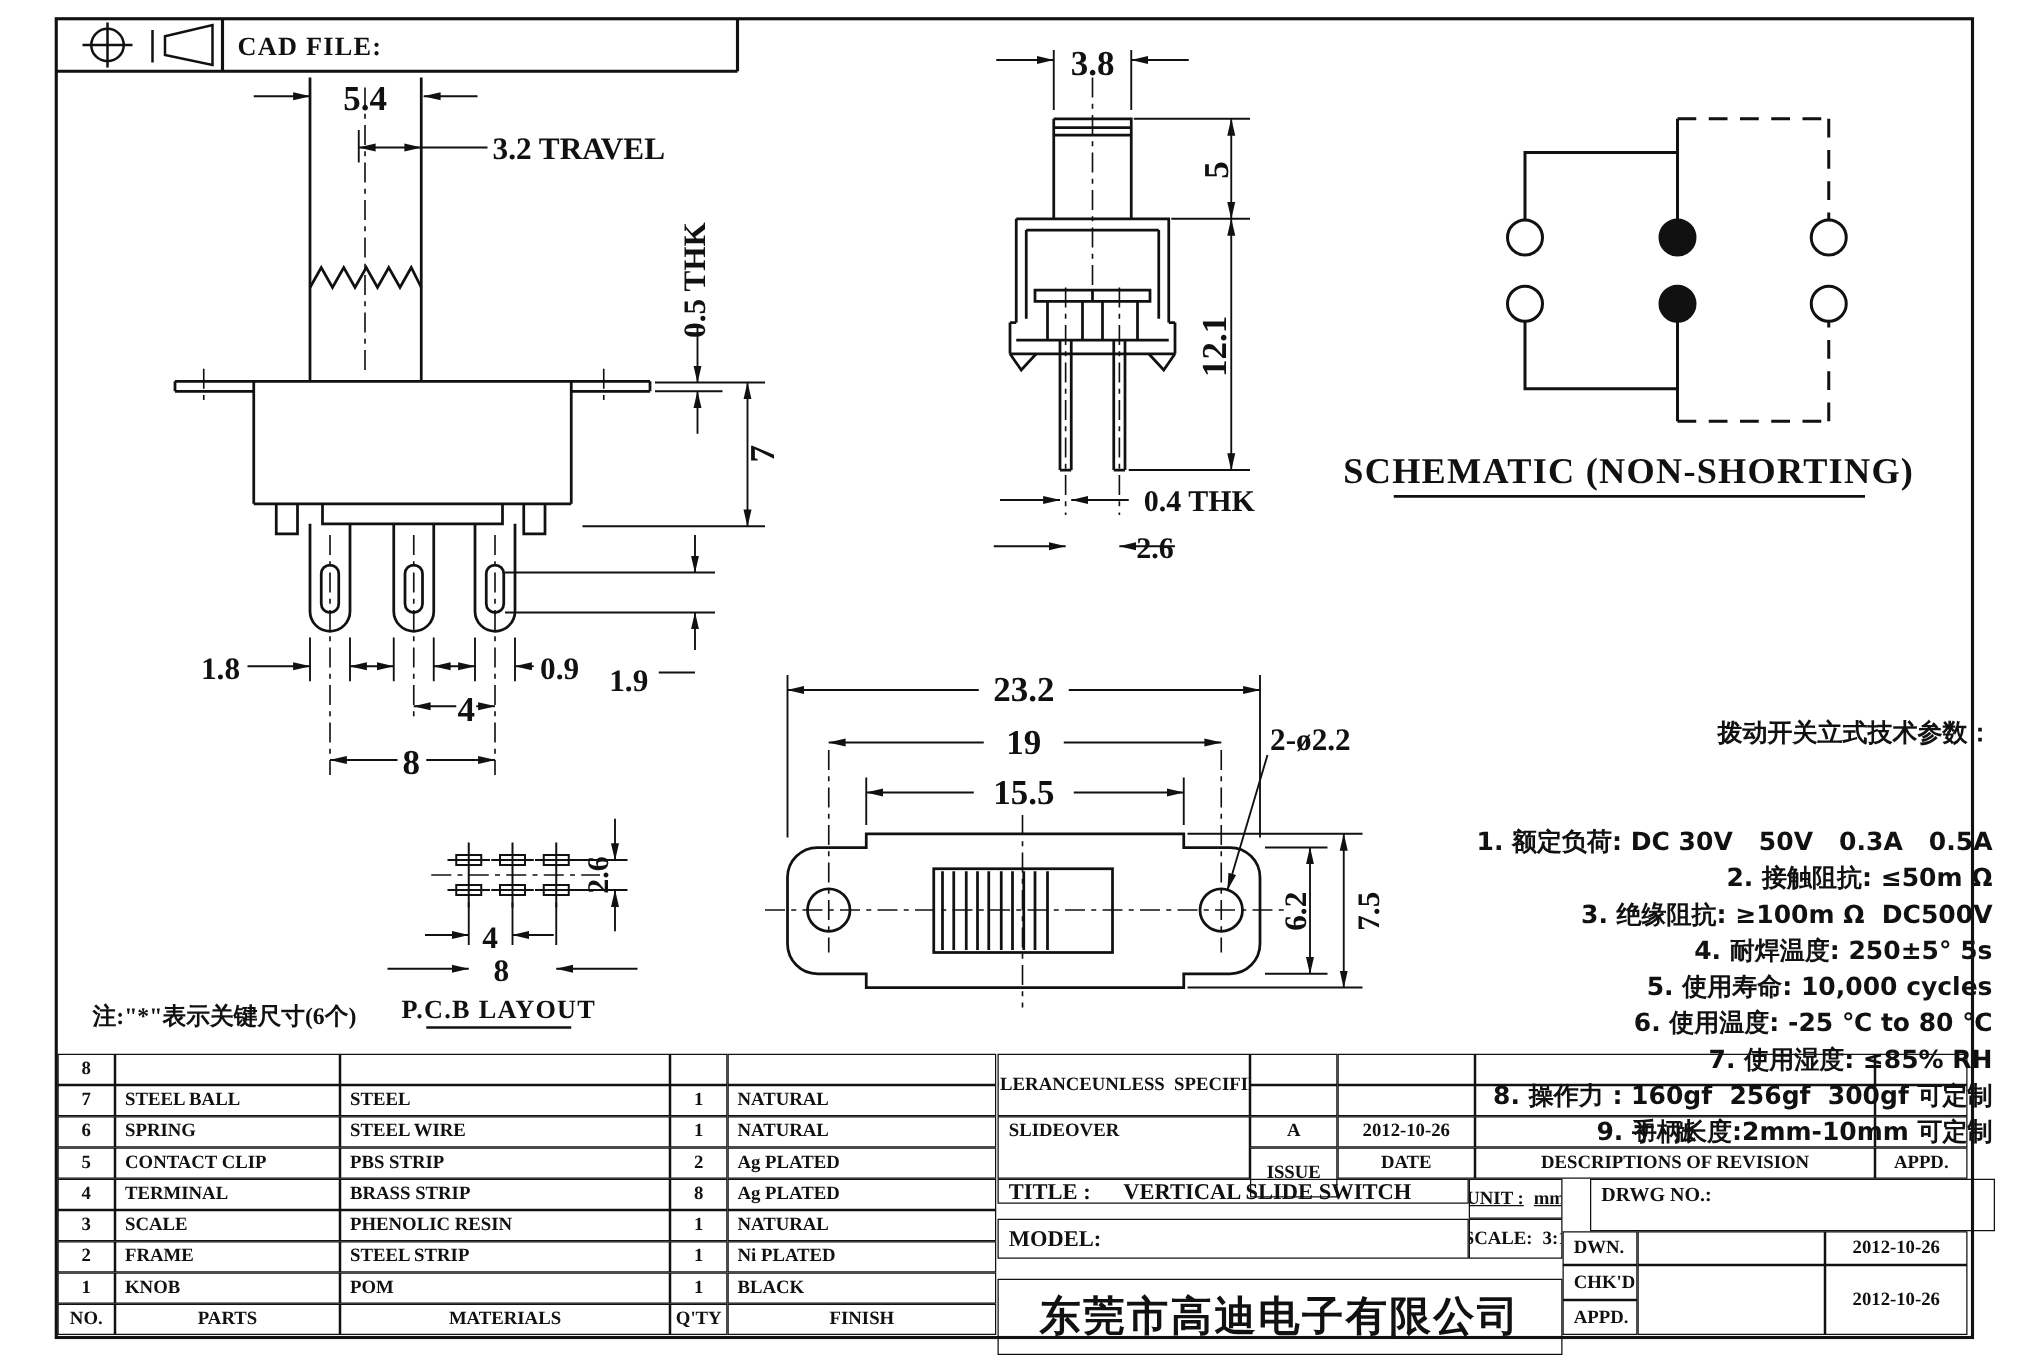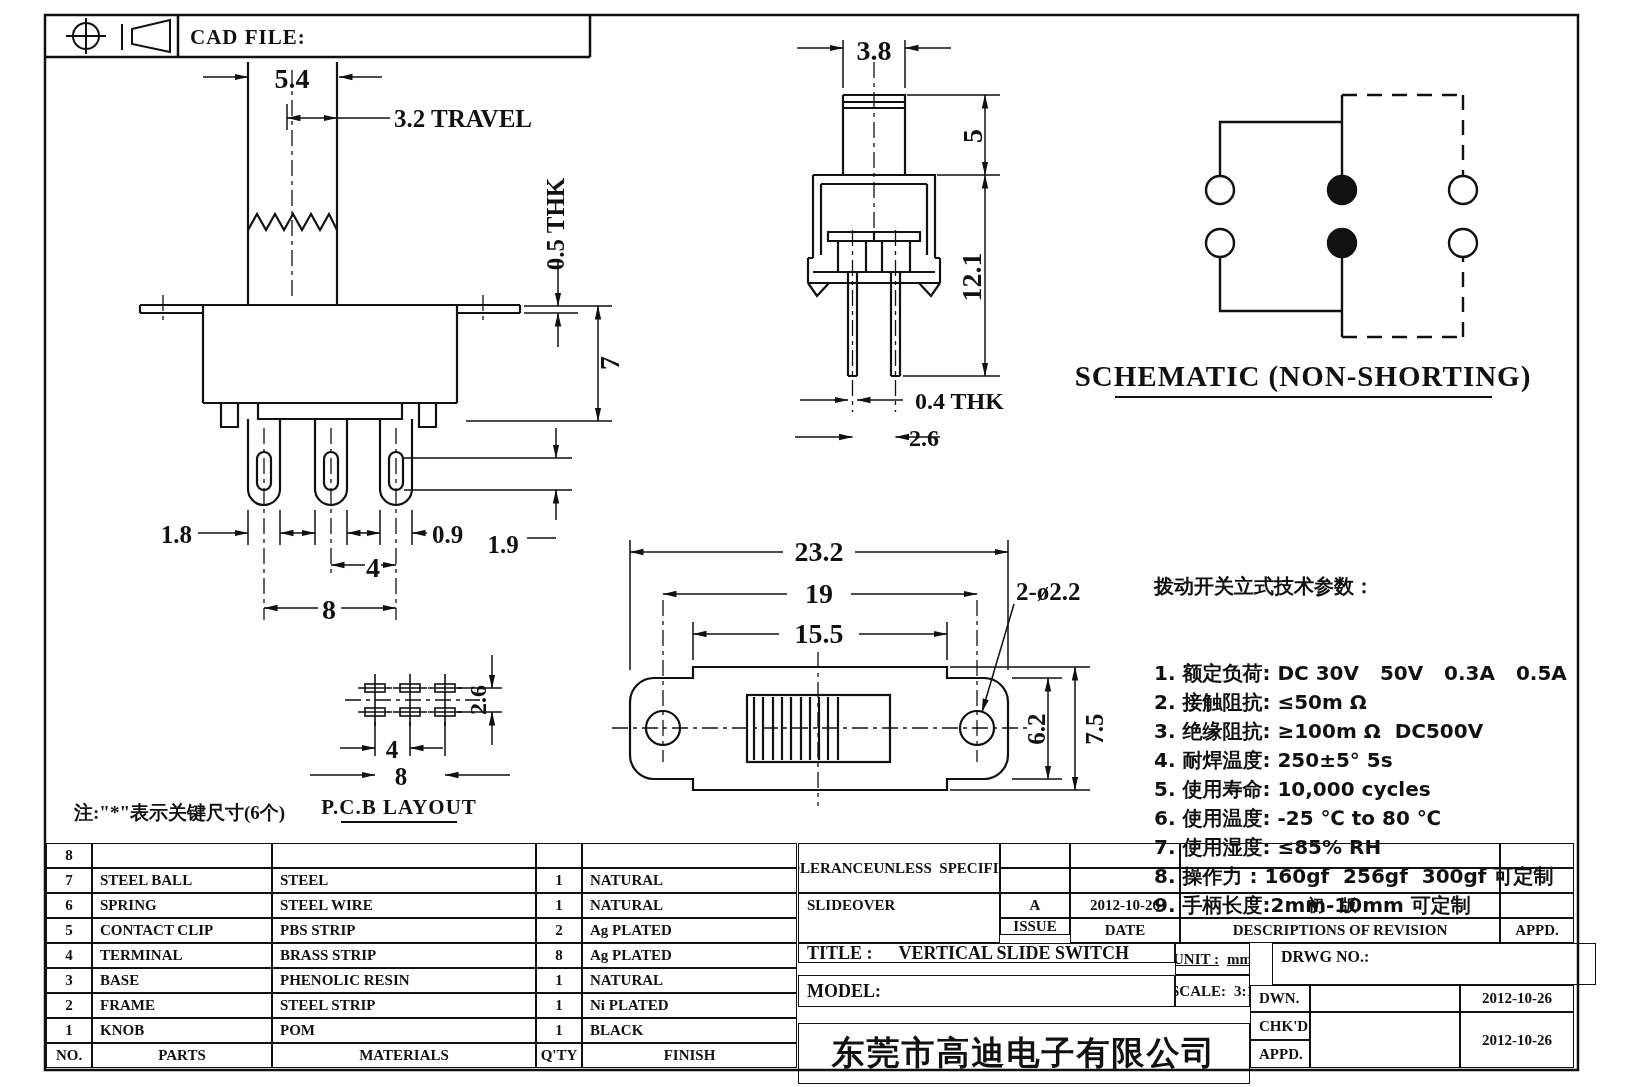--- a/index.html
+++ b/index.html
@@ -1,17 +1,17 @@
 <!DOCTYPE html>
 <html><head>
 <meta charset="utf-8">
 <style>
   html,body{margin:0;padding:0;background:#fff;}
   #page{position:relative;width:1630px;height:1087px;background:#fff;overflow:hidden;
-        font-family:"Liberation Serif",serif;color:#111;}
+        font-family:"Liberation Serif",serif;color:#111;text-align:right;}
   svg{position:absolute;left:0;top:0;}
   svg text{fill:#111;font-family:"Liberation Serif",serif;font-weight:bold;}
   .dim{font-size:28px;}
   .dim-sm{font-size:25px;}
   .dim-lbl{font-size:24px;}
   .cad-lbl{font-size:21px;letter-spacing:1px;}
   .schem-lbl{font-size:29px;letter-spacing:1px;}
   .pcb-lbl{font-size:21px;letter-spacing:1px;}
 
   .note{position:absolute;left:74px;top:800px;font:bold 19px "Liberation Serif",serif;white-space:pre;}
@@ -267,21 +267,21 @@
       <div class="pcell c-part">CONTACT CLIP</div>
       <div class="pcell c-mat">PBS STRIP</div>
       <div class="pcell c-qty">2</div>
       <div class="pcell c-fin">Ag PLATED</div>
       <div class="pcell c-no">4</div>
       <div class="pcell c-part">TERMINAL</div>
       <div class="pcell c-mat">BRASS STRIP</div>
       <div class="pcell c-qty">8</div>
       <div class="pcell c-fin">Ag PLATED</div>
       <div class="pcell c-no">3</div>
-      <div class="pcell c-part">BASE</div>
+      <div class="pcell c-part">SCALE</div>
       <div class="pcell c-mat">PHENOLIC RESIN</div>
       <div class="pcell c-qty">1</div>
       <div class="pcell c-fin">NATURAL</div>
       <div class="pcell c-no">2</div>
       <div class="pcell c-part">FRAME</div>
       <div class="pcell c-mat">STEEL STRIP</div>
       <div class="pcell c-qty">1</div>
       <div class="pcell c-fin">Ni PLATED</div>
       <div class="pcell c-no">1</div>
       <div class="pcell c-part">KNOB</div>
@@ -307,21 +307,21 @@
   <div class="cell" style="left:1180px;top:843px;width:320px;height:25px;"></div>
   <div class="cell" style="left:1180px;top:868px;width:320px;height:25px;"></div>
   <div class="cell" style="left:1500px;top:843px;width:74px;height:25px;"></div>
   <div class="cell" style="left:1500px;top:868px;width:74px;height:25px;"></div>
 
   <div class="cell two-line left" style="left:798px;top:893px;width:202px;height:50px;align-items:flex-start;">
     <div>SLIDE</div>
     <div>OVER</div>
   </div>
   <div class="cell" style="left:1000px;top:893px;width:70px;height:25px;">A</div>
-  <div class="cell" style="left:1000px;top:918px;width:70px;height:17px;">ISSUE</div>
+  <div class="cell" style="left:1000px;top:918px;width:70px;height:40px;">ISSUE</div>
   <div class="cell" style="left:1070px;top:893px;width:110px;height:25px;">2012-10-26</div>
   <div class="cell" style="left:1070px;top:918px;width:110px;height:25px;">DATE</div>
   <div class="cell rev-cn" style="left:1180px;top:893px;width:320px;height:25px;">初版</div>
   <div class="cell" style="left:1180px;top:918px;width:320px;height:25px;">DESCRIPTIONS OF REVISION</div>
   <div class="cell" style="left:1500px;top:893px;width:74px;height:25px;"></div>
   <div class="cell" style="left:1500px;top:918px;width:74px;height:25px;">APPD.</div>
 
   <div class="cell left gap30" style="left:798px;top:943px;width:377px;height:20px;font-size:18px;">
     <span>TITLE :</span>
     <span>VERTICAL SLIDE SWITCH</span>

